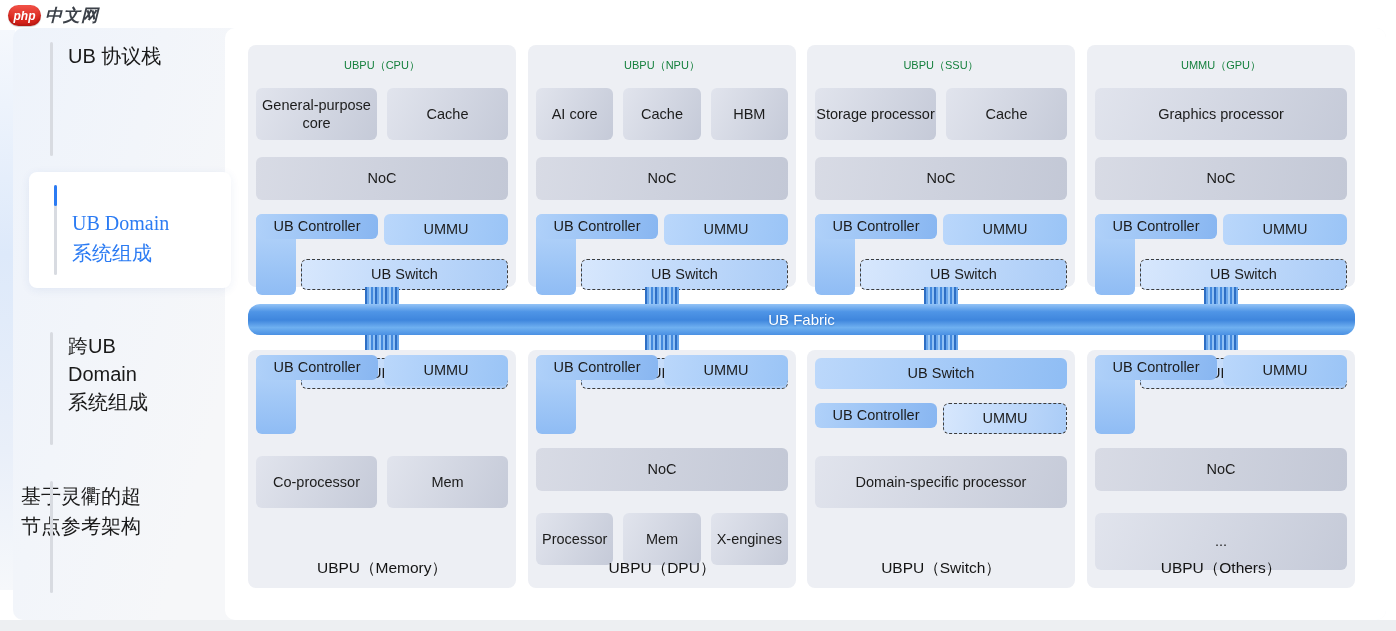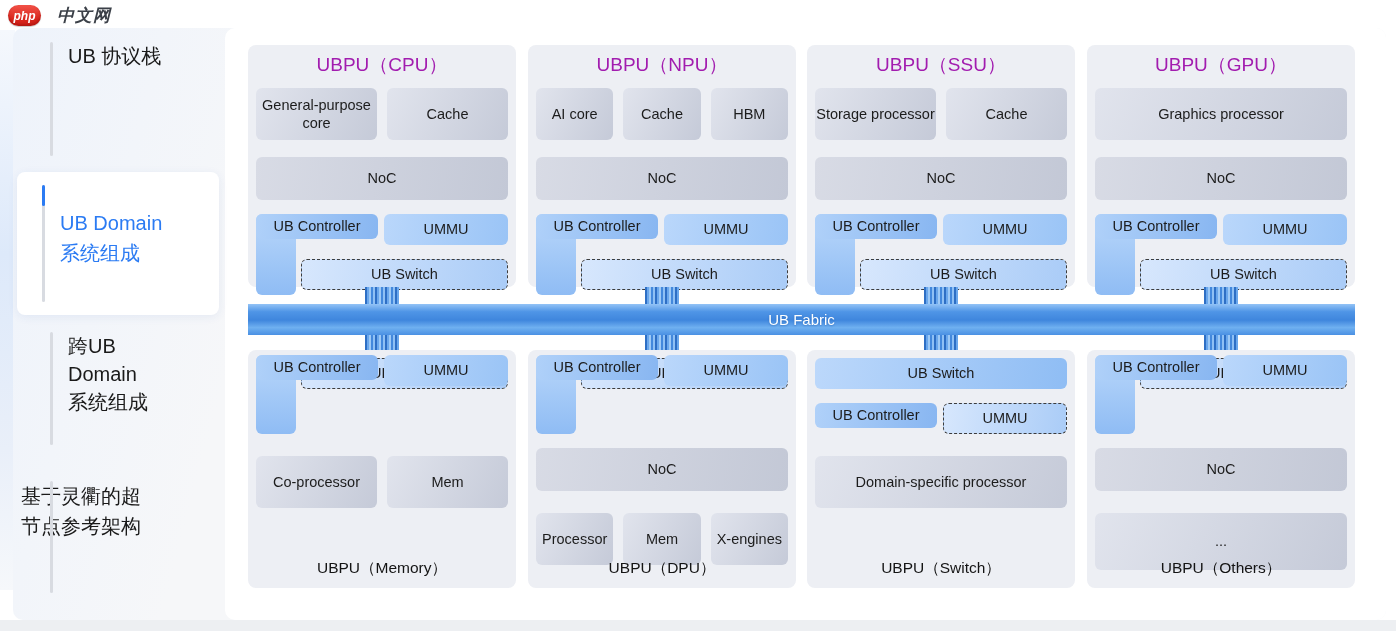--- a/index.html
+++ b/index.html
@@ -2,21 +2,21 @@
 <html><head>
 <meta charset="utf-8">
 <style>
   * { margin:0; padding:0; box-sizing:border-box; }
   html,body { background:#fff; }
   .page {
     position:relative; width:1396px; height:631px; overflow:hidden;
     font-family:"Liberation Sans","DejaVu Sans",sans-serif; background:#fff; color:#1b1b1b;
   }
   
-  .logo { position:absolute; left:8px; top:4px; display:flex; align-items:center; gap:16px; cursor:pointer; }
+  .logo { position:absolute; left:8px; top:4px; display:flex; align-items:center; gap:4px; cursor:pointer; }
   .logo-oval {
     width:33px; height:21px; border-radius:11px;
     background:linear-gradient(180deg,#f25248 0%,#d8251c 70%);
     box-shadow:inset 0 -2px 3px rgba(120,0,0,.4), 0 1px 1px rgba(0,0,0,.2);
     display:flex; align-items:center; justify-content:center;
     color:#fff; font-style:italic; font-weight:bold; font-size:12px;
   }
   .logo-text { font-size:17px; font-weight:bold; font-style:italic; color:#3b4048; letter-spacing:1px; }
   
   .left-fade { position:absolute; left:0; top:30px; width:15px; height:560px;
@@ -27,36 +27,36 @@
     background:linear-gradient(105deg,#eef3fb 0%,#f6f7f9 20%);
     border-radius:10px;
   }
   .main-white { position:absolute; left:212px; top:0; right:0; bottom:0; background:#fff; border-radius:10px; }
   
   .nav-item { position:absolute; left:0; width:212px; display:flex; align-items:flex-start; cursor:pointer; }
   .rail { position:absolute; left:37px; top:0; bottom:0; width:3px; background:#d8dbe1; border-radius:2px; }
   .nav-label { margin-left:55px; font-size:20px; line-height:29px; color:#1a1a1a; }
   .nav-label span { display:block; }
   .active-card {
-    position:absolute; left:4px; top:144px; width:202px; height:143px;
-    background:#fff; border-radius:8px; box-shadow:0 2px 10px rgba(40,80,160,.08); cursor:pointer;
+    position:absolute; left:16px; top:144px; width:202px; height:116px;
+    background:#fff; border-radius:8px; box-shadow:0 2px 10px rgba(40,80,160,.08); cursor:pointer;font-family:Liberation Serif, serif;
   }
   .active-card .rail { left:25px; top:13px; bottom:13px; }
   .rail-indicator { position:absolute; left:25px; top:13px; width:3px; height:21px; background:#2b7bf3; border-radius:2px; }
   .active-card .nav-label { position:absolute; left:43px; top:36px; margin:0; color:#2b7bf3; line-height:30px; }
   
   .diagram { position:absolute; left:248px; top:45px; width:1107px; height:543px; }
   .card {
     position:absolute; width:268px; background:#edeff4; border-radius:8px; padding:0 8px;
   }
   .card.top { top:0; height:242px; }
   .card.bottom { top:305px; height:238px; }
   .c0 { left:0; } .c1 { left:280px; } .c2 { left:559px; } .c3 { left:839px; }
   .card-title { margin-top:8px; height:24px; display:flex; align-items:center; justify-content:center;
-    font-size:19px; color:#a21caf;text-align:right; }
+    font-size:11px; color:#15803d;text-align:right; }
   .card-title-bottom { position:absolute; left:0; right:0; bottom:9px; text-align:center; font-size:15.5px; color:#141414; }
   .comp-row { display:flex; gap:10px; margin-top:11px; height:52px; }
   .card.bottom .comp-row { margin-top:22px; }
   .blk {
     display:flex; align-items:center; justify-content:center; text-align:center;
     font-size:14.5px; line-height:1.25; color:#1c1c1c; border-radius:6px;
   }
   .gray { background:linear-gradient(115deg,#e1e4ed 0%,#c5cad8 100%); flex:1; }
   .noc { margin-top:17px; height:43px; background:linear-gradient(100deg,#d8dbe5 0%,#c3c8d6 100%); }
   .card.bottom .noc { margin-top:14px; }
@@ -76,21 +76,21 @@
   .assembly .sw { top:45px; } .assembly.b .sw { top:3px; }
   .dashed { border:1.5px dashed #3c3c3c; }
   
   .sw-full { margin-top:8px; height:31px; background:linear-gradient(100deg,#bcd8fb 0%,#8fbdf4 100%); }
   .ctrl-row { position:relative; margin-top:14px; height:31px; }
   .ctrl-row .ctrl { top:0; }
   .ummu-d { position:absolute; right:0; top:0; width:124px; height:31px;
     background:linear-gradient(100deg,#d7e7fd 0%,#aaccf7 100%); }
   
   .fabric {
-    position:absolute; left:0; top:259px; width:1107px; height:31px; border-radius:0;
+    position:absolute; left:0; top:259px; width:1107px; height:31px; border-radius:12px;
     background:linear-gradient(180deg,#93c3f6 0%,#4f95e6 25%,#3f86dd 52%,#6fb0f0 76%,#4a90e3 100%);
     display:flex; align-items:center; justify-content:center;
     color:#fff; font-size:15px; text-shadow:0 1px 2px rgba(0,60,140,.35);
   }
   .conn { position:absolute; width:34px;
     background:repeating-linear-gradient(90deg,#2e6fc5 0 2px,#6aa7ec 2px 4px,#9dc9f6 4px 6px,#4388dc 6px 8px,#8fc0f4 8px 10px); }
   .conn.t { top:242px; height:17px; }
   .conn.bm { top:290px; height:15px; }
   .x0 { left:117px; } .x1 { left:397px; } .x2 { left:676px; } .x3 { left:956px; }
 </style>
@@ -191,21 +191,21 @@
       <div class="blk noc">NoC</div>
       <div class="assembly">
         <div class="strip"></div>
         <div class="blk ctrl">UB Controller</div>
         <div class="blk ummu">UMMU</div>
         <div class="blk sw dashed">UB Switch</div>
       </div>
     </div>
 
     <div class="card top c3">
-      <div class="card-title">UBPU（GPU）</div>
+      <div class="card-title">UMMU（GPU）</div>
       <div class="comp-row">
         <div class="blk gray">Graphics processor</div>
       </div>
       <div class="blk noc">NoC</div>
       <div class="assembly">
         <div class="strip"></div>
         <div class="blk ctrl">UB Controller</div>
         <div class="blk ummu">UMMU</div>
         <div class="blk sw dashed">UB Switch</div>
       </div>

